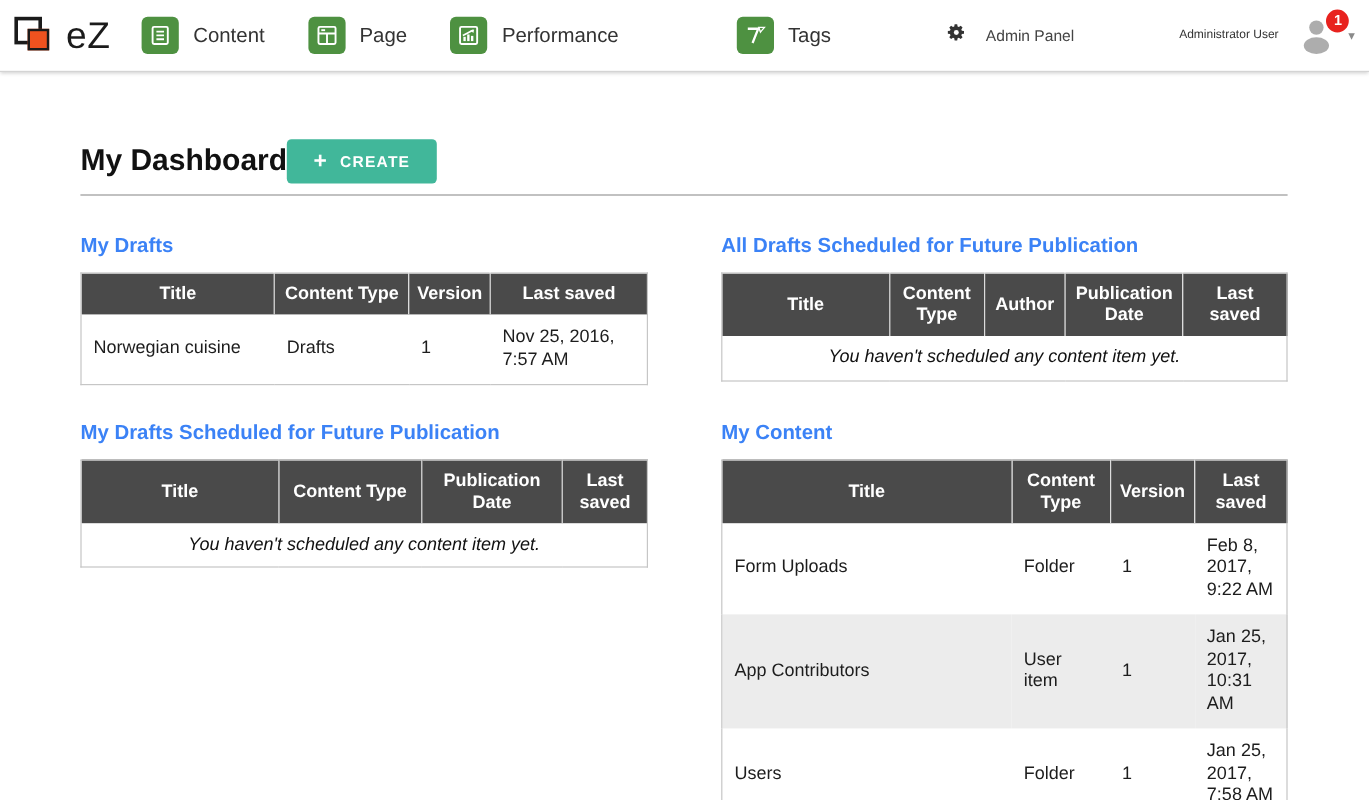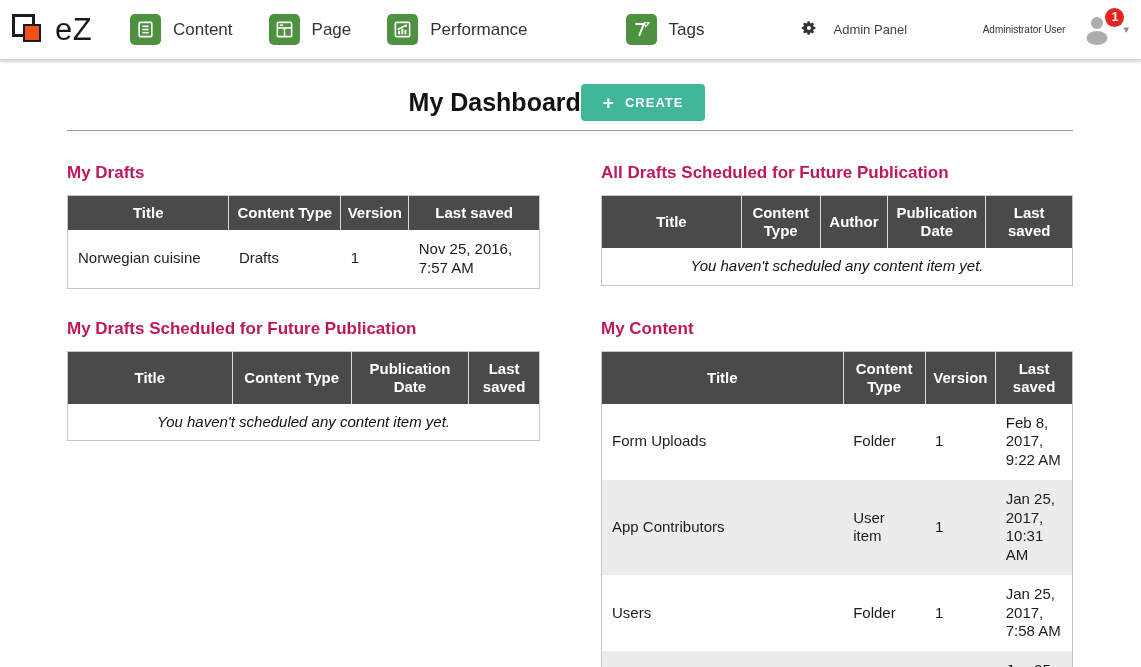--- a/index.html
+++ b/index.html
@@ -14,21 +14,21 @@
     height: 60px;
     display: flex;
     align-items: center;
     background: #fff;
     border-bottom: 1px solid #d4d4d4;
     box-shadow: 0 2px 3px rgba(0,0,0,0.18);
     position: relative;
     z-index: 5;
     padding: 0 10px 0 12px;
   }
-  .logo { display: flex; align-items: center; width: 118px; cursor: pointer; }
+  .logo { display: flex; align-items: center; width: 106px; cursor: pointer; }
   .logo-mark { position: relative; width: 36px; height: 36px; }
   .logo-sq-black {
     position: absolute; left: 0; top: 2px;
     width: 23px; height: 23px;
     border: 3px solid #1b1b1b; background: #fff;
   }
   .logo-sq-orange {
     position: absolute; left: 11px; top: 12px;
     width: 18px; height: 18px;
     background: var(--logo-orange, #f0521f);
@@ -65,44 +65,45 @@
     border-radius: 50%;
     color: #fff; font-size: 12px; font-weight: bold;
     display: flex; align-items: center; justify-content: center;
     z-index: 2;
   }
   .caret { font-size: 11px; color: #8a8a8a; margin-left: 8px; }
 
   
   .content-wrap { padding: 0 68px 0 67px; }
   .page-header {
-    display: flex; align-items: center; justify-content: center;
+    display: flex; align-items: center; justify-content: flex-start;
     padding: 24px 0 9px 0;
     border-bottom: 1px solid #999;
+    margin-top: 32px;
   }
   .page-title { font-size: 25px; font-weight: bold; color: #111; }
   .create-btn {
     background: var(--create-teal, #41b79a);
     color: #fff; border: none; border-radius: 4px;
     height: 37px; padding: 0 22px; margin-right: 26px;
     font-family: "Liberation Sans", sans-serif;
     font-size: 13px; font-weight: bold; letter-spacing: 1px;
     display: flex; align-items: center; cursor: pointer;
   }
   .create-btn .plus { font-size: 19px; font-weight: bold; margin-right: 10px; line-height: 1; }
 
   
   .dashboard {
     display: grid;
     grid-template-columns: 473px 472px;
     column-gap: 61px;
     row-gap: 30px;
     margin-top: 32px;
   }
-  .section-title { font-size: 17px; font-weight: bold; color: #be185d; margin-bottom: 12px; }
+  .section-title { font-size: 17px; font-weight: bold; color: #3b82f6; margin-bottom: 12px; }
 
   table {
     width: 100%;
     border-collapse: collapse;
     table-layout: fixed;
     border: 1px solid #c6c6c6;
   }
   thead th {
     background: var(--table-header-bg, #4a4a4a);
     color: #fff; font-weight: bold; font-size: 15px;

